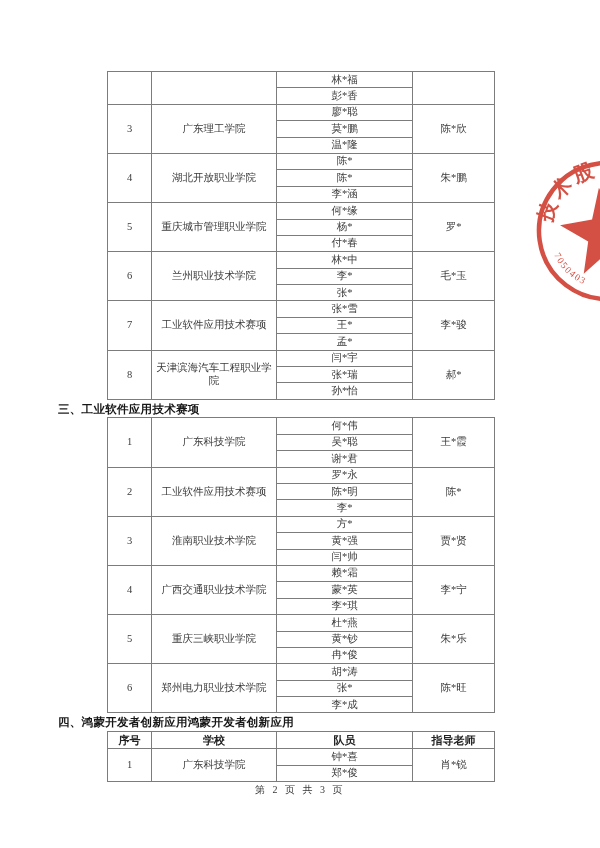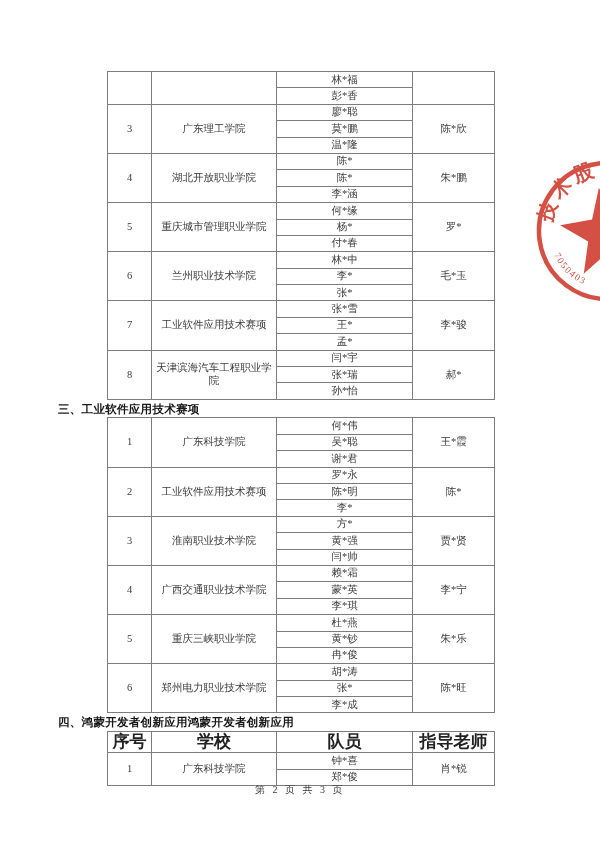--- a/index.html
+++ b/index.html
@@ -31,21 +31,21 @@
     line-height: 1.18;
     text-align: center;
     vertical-align: middle;
     padding: 0 2px;
     height: 15.4px;
     overflow: hidden;
     word-break: break-all;
   }
   table.results th {
     font-weight: bold;
-    font-size: 17px;
+    font-size: 11px;
     color: #222;
     height: 16px;
   }
 
   .section-title {
     margin: 3px 0 2px 58px;
     font-size: 11.5px;
     font-weight: bold;
     color: #161616;
     letter-spacing: 0.3px;

